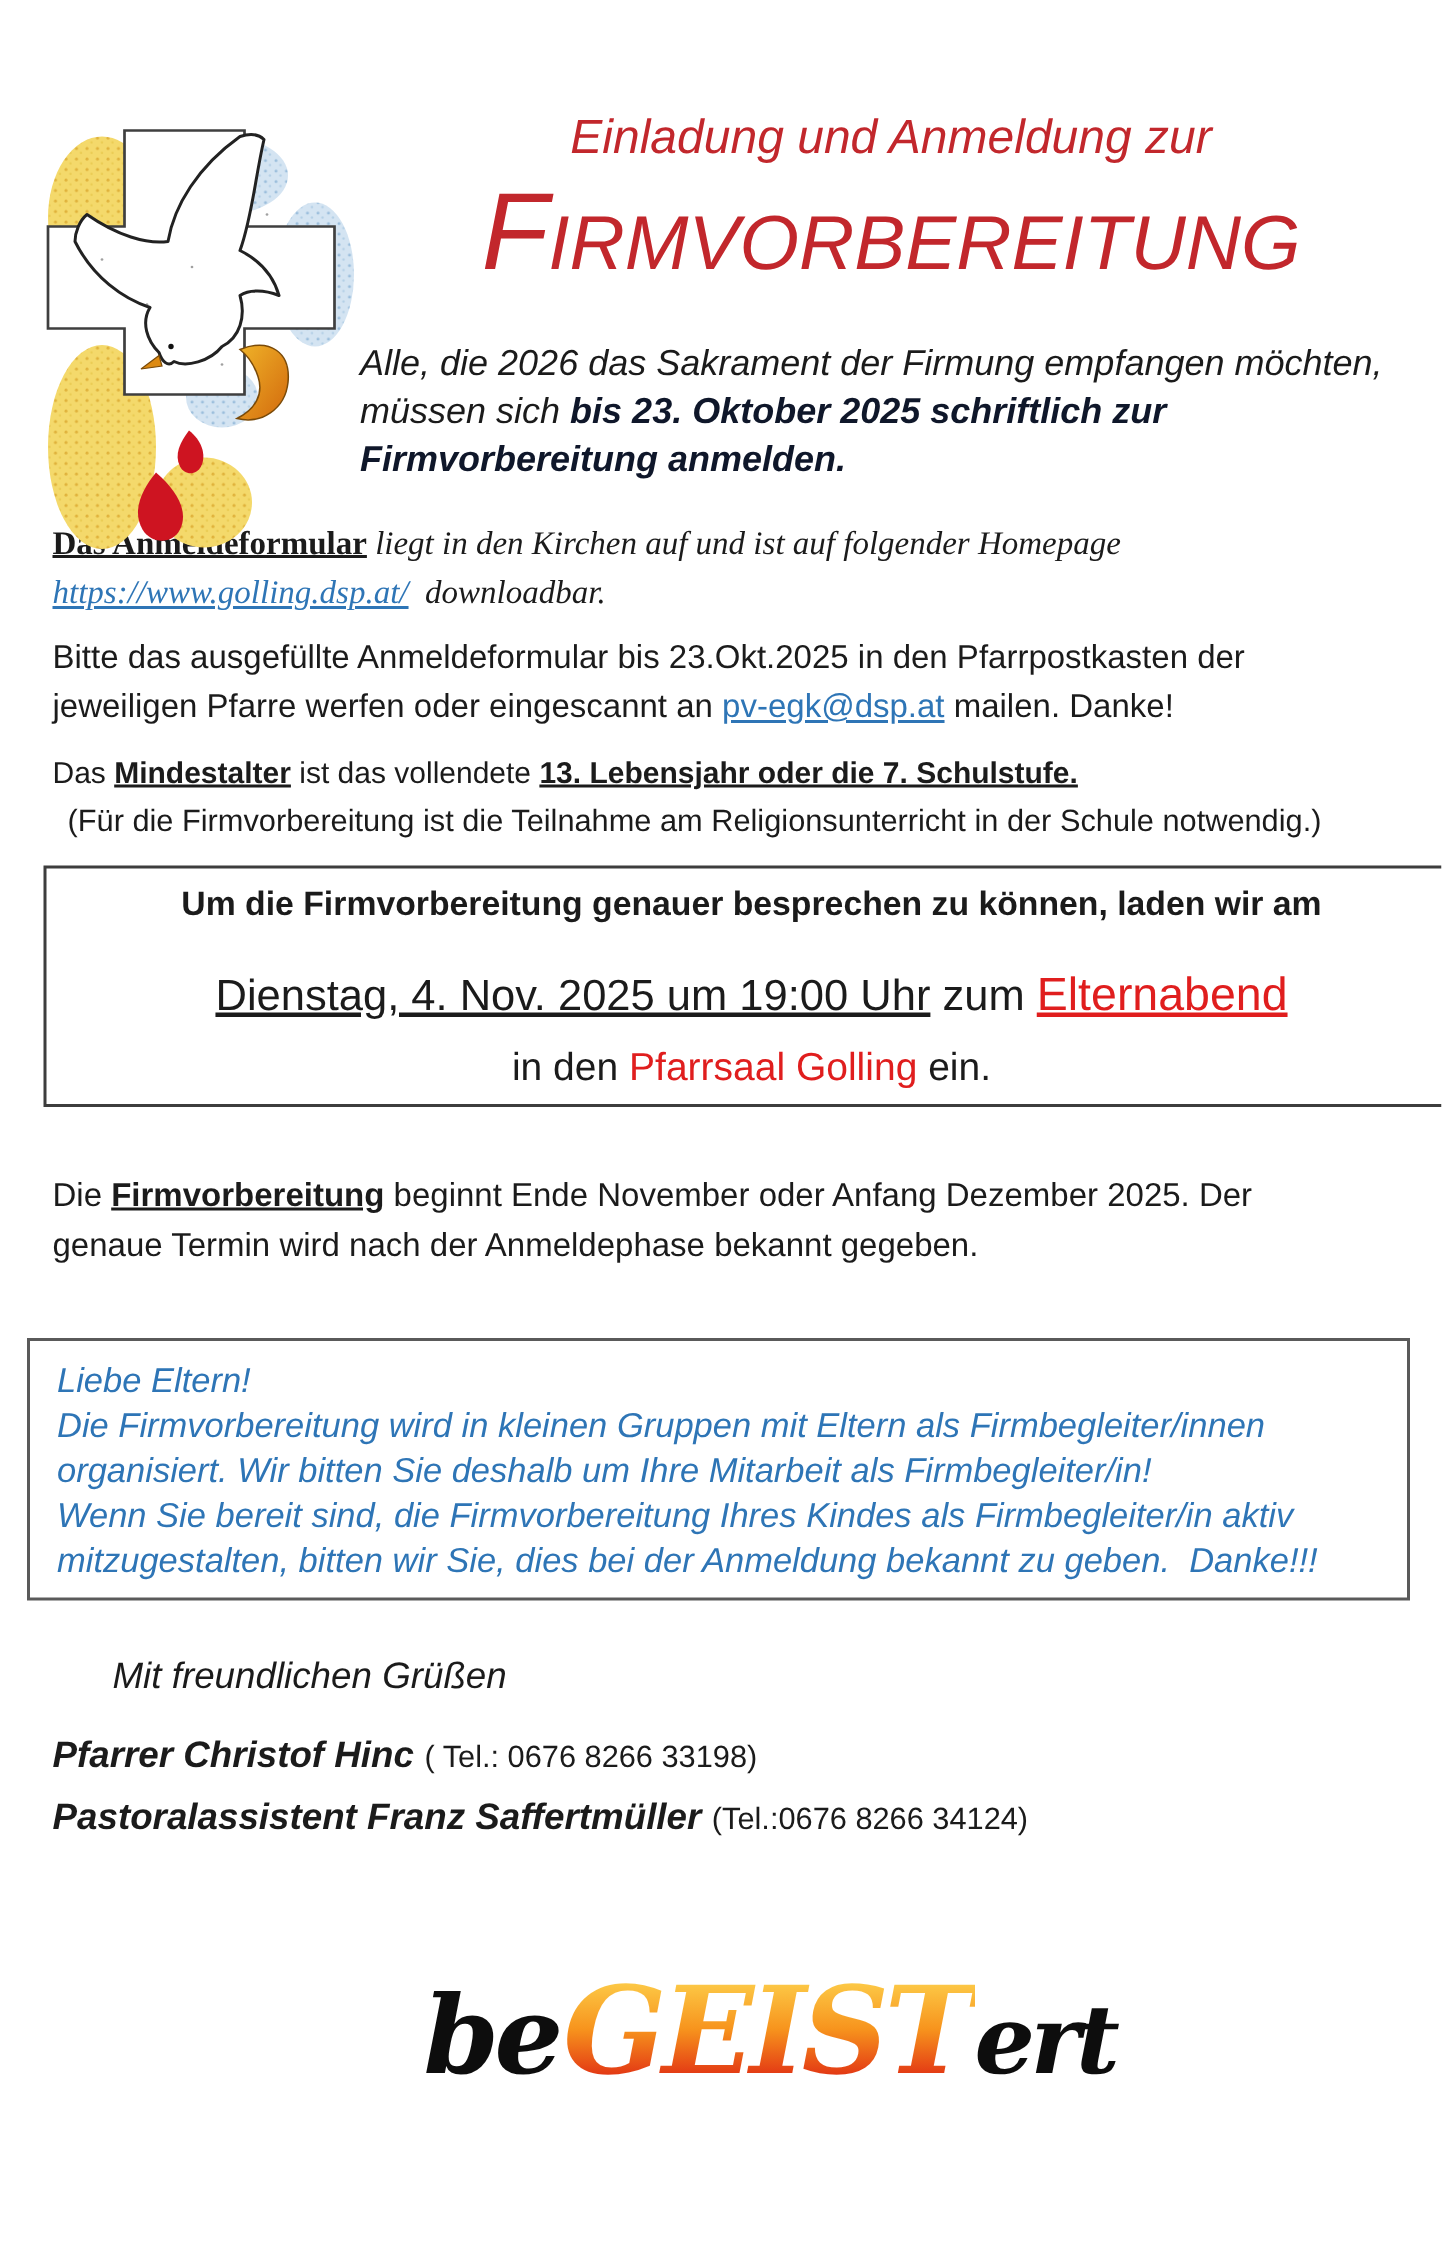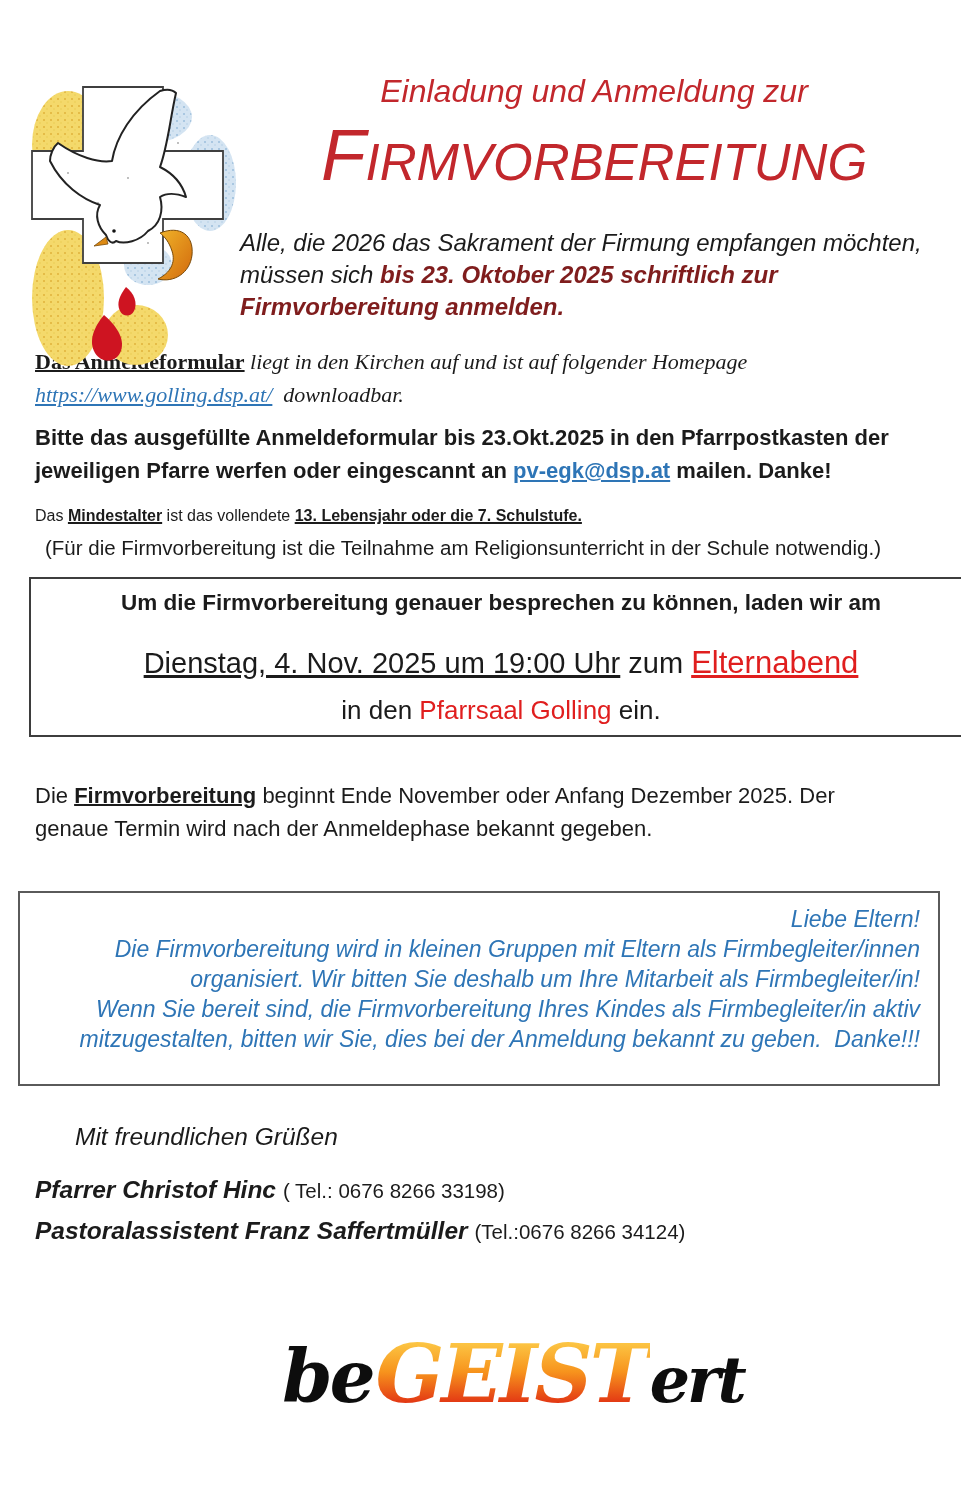--- a/index.html
+++ b/index.html
@@ -12,49 +12,49 @@
   
   .header-text{margin-left:238px;width:712px;text-align:center;padding-top:72px;}
   .kicker{font-style:italic;font-size:32px;line-height:38px;color:#C2272C;white-space:pre;}
   .title{font-variant:small-caps;font-style:italic;font-size:73px;line-height:73px;
          color:#C2272C;margin-top:8px;white-space:pre;}
   .subtitle{font-variant:small-caps;font-style:italic;font-size:32px;line-height:35px;
          color:#C2272C;margin-top:6px;white-space:pre;}
   
   .intro{margin-left:240px;margin-top:36px;font-style:italic;font-size:24px;}
   .intro .line{line-height:32px;white-space:pre;}
-  .red-bold{color:#7f1d1d;font-weight:bold;}
+  .red-bold{color:#0f172a;font-weight:bold;}
   
   .content{margin:0 30px 0 35px;font-size:22px;}
   .line{white-space:pre;}
   .p1{margin-top:22px;font-family:Liberation Serif, serif;}
   .p1 .line{line-height:33px;}
   .p2{margin-top:10px;}
-  .p2 .line{line-height:33px;font-weight:bold;}
+  .p2 .line{line-height:33px;}
   .bold-u{font-weight:bold;text-decoration:underline;text-decoration-thickness:2px;}
   .italic{font-style:italic;}
   .link{color:#2E75B6;text-decoration:underline;cursor:pointer;}
-  .minage{margin-top:14px;font-size:16px;line-height:30px;}
+  .minage{margin-top:14px;font-size:20px;line-height:30px;}
   .minage-note{font-size:20.5px;line-height:26px;margin-top:4px;margin-left:10px;}
   
   .event-box{margin-top:16px;margin-left:-6px;width:944px;box-sizing:border-box;
              border:2px solid #3d3d3d;text-align:center;padding:10px 8px 10px;}
   .event-line1{font-weight:bold;font-size:22.5px;line-height:28px;white-space:pre;}
   .event-line2{font-weight:normal;font-size:29px;line-height:52px;margin-top:20px;white-space:pre;}
   .black-u{text-decoration:underline;text-decoration-thickness:2.5px;}
   .red-u{color:#E01E1E;text-decoration:underline;text-decoration-thickness:2.5px;font-size:31px;}
   .event-line3{font-weight:normal;font-size:26px;line-height:30px;margin-top:6px;white-space:pre;}
   .red-txt{color:#E01E1E;}
   
   .start-p{margin-top:42px;}
   .start-p .line{line-height:33px;}
   .bold-u2{font-weight:bold;text-decoration:underline;text-decoration-thickness:2px;}
   
   .parents-box{margin-top:46px;margin-left:-17px;width:922px;box-sizing:border-box;
-               border:2px solid #5a5a5a;padding:11px 18px 30px;text-align:right;}
+               border:2px solid #5a5a5a;padding:11px 18px 10px;}
   .parents-line{color:#2E75B6;font-style:italic;font-size:23px;line-height:30px;white-space:pre;}
   
   .closing{margin-top:36px;margin-left:40px;font-style:italic;font-size:24.5px;line-height:30px;white-space:pre;}
   .sig{font-size:24.5px;line-height:32px;white-space:pre;}
   .sig-1{margin-top:22px;}
   .sig-2{margin-top:8px;}
   .sig-name{font-weight:bold;font-style:italic;}
   .sig-tel{font-size:20.5px;margin-left:7px;}
   
   .footer-logo{margin-top:78px;text-align:center;transform:translateX(30px);

